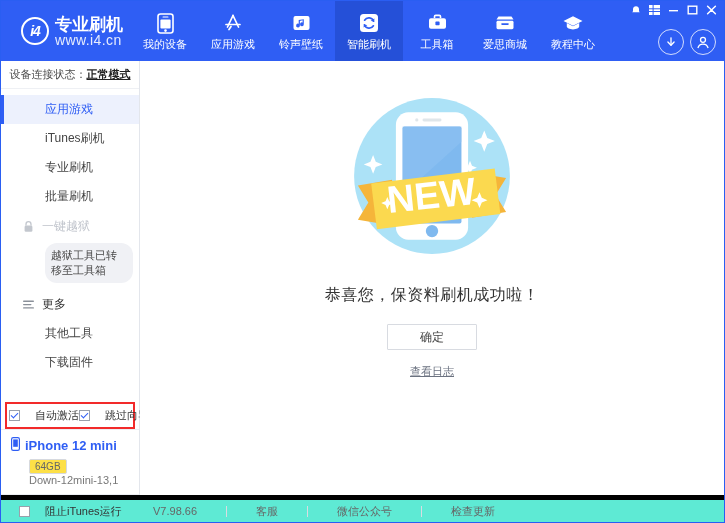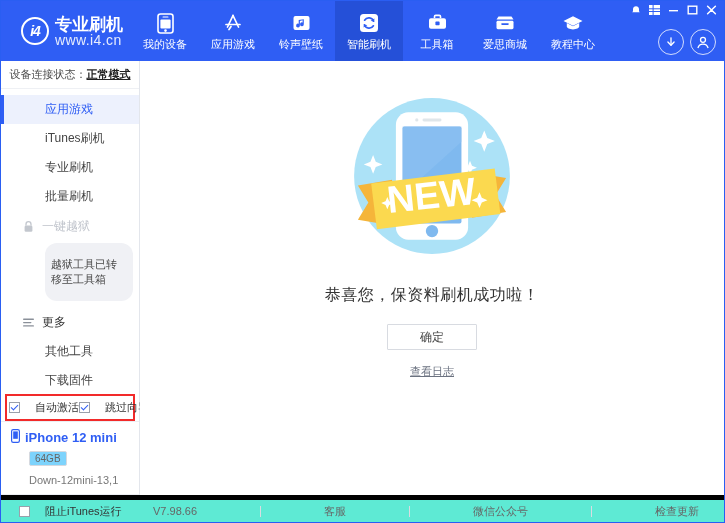--- a/index.html
+++ b/index.html
@@ -177,21 +177,21 @@
     width: 3px;
     background: #2f5ef4;
   }
 
   .tooltip-box {
     margin: 2px 6px 6px 44px;
     background: #f0f1f5;
     color: #4a4a4a;
     font-size: 11px;
     line-height: 15px;
-    padding: 14px 6px;
+    padding: 5px 6px;
     width: 88px;
     border-radius: 12px;
   }
 
   
   .check-row-wrap {
     margin: 0 4px 0 4px;
     border: 2px solid #f22a2a;
     padding: 4px 2px;
     display: flex;
@@ -228,27 +228,27 @@
     border-bottom: 1px solid #eceef2;
   }
   .dev-title {
     display: flex; align-items: center; gap: 5px;
     color: #2f5ef4;
     font-size: 13px;
     font-weight: bold;
   }
   .dev-cap {
     display: inline-block;
-    margin: 5px 0 8px 18px;
+    margin: 5px 0 0 18px;
     border: 1px solid #d6d9df;
     border-radius: 2px;
     padding: 1px 5px;
     font-size: 10px;
     color: #666;
-    background: #7dd3fc;
+    background: #fde047;
   }
   .dev-sub {
     margin-left: 18px;
     font-size: 11px;
     color: #777;
   }
 
   
   .main {
     flex: 1;
@@ -300,21 +300,21 @@
     width: 139px;
     flex: 0 0 139px;
     display: flex;
     align-items: center;
     padding-left: 18px;
   }
   .sb-right {
     flex: 1;
     display: flex;
     align-items: center;
-    justify-content: space-between;
+    justify-content: flex-start;
     padding-right: 12px;
     gap: 16px;
     font-size: 11px;
     color: #666666;
   }
   .sb-item { padding: 0 13px; cursor: pointer; white-space: nowrap; }
   .sb-ver { padding: 0 13px; color: #666; }
   .sb-sep { width: 1px; height: 11px; background: #d9dce1; }
 </style>
 </head>

